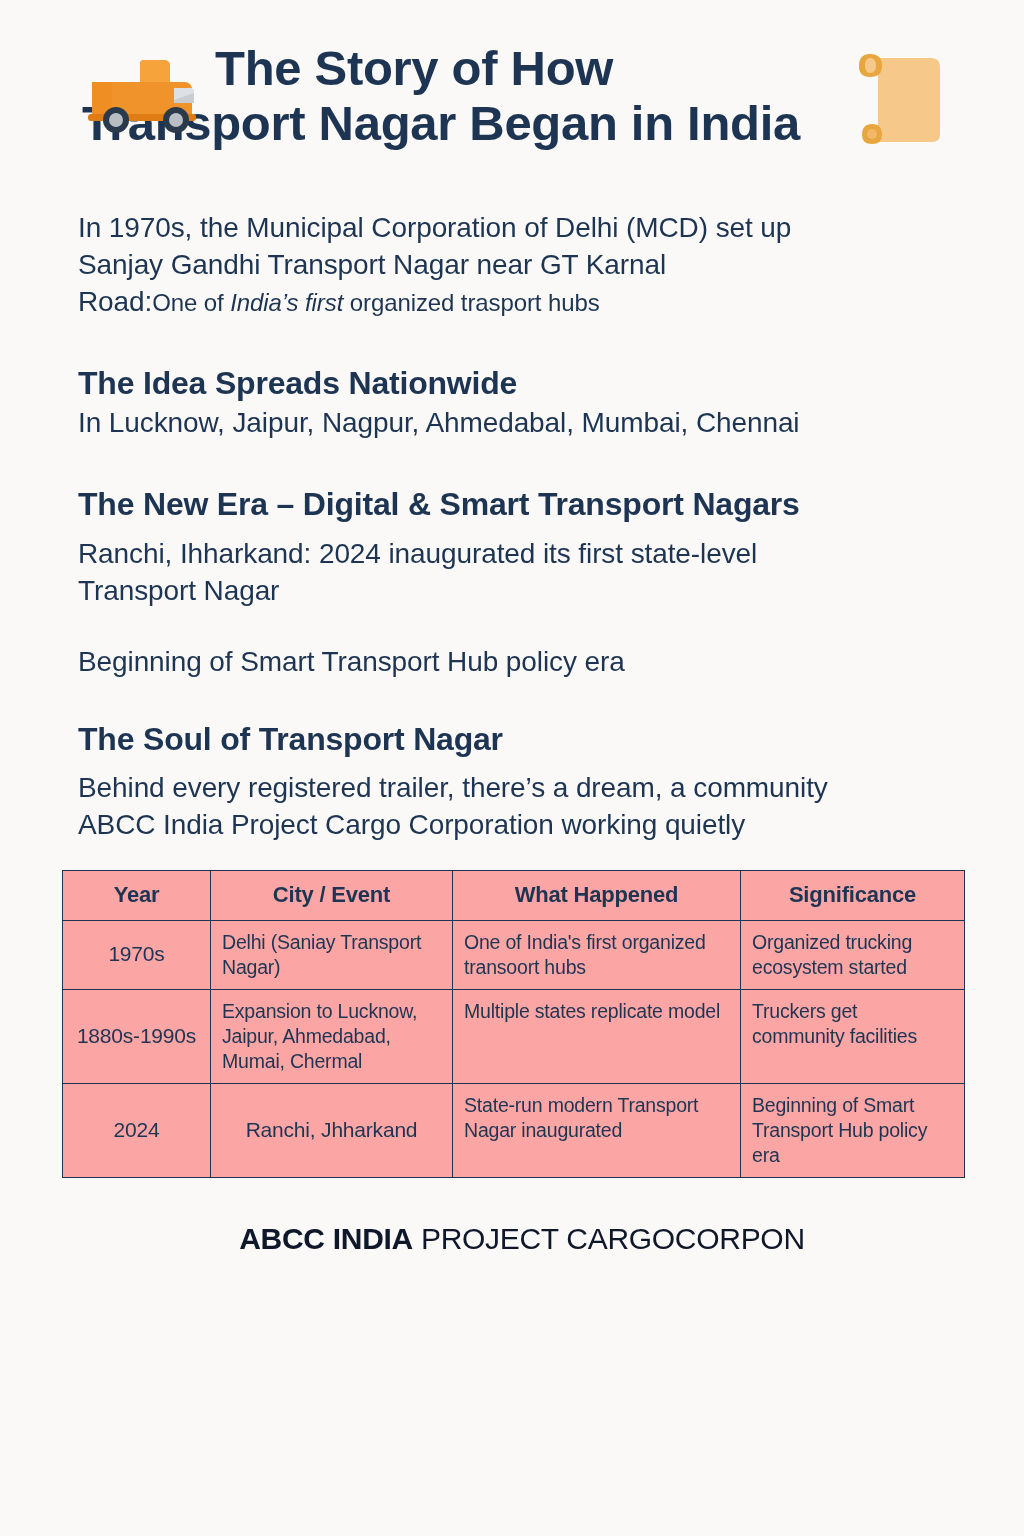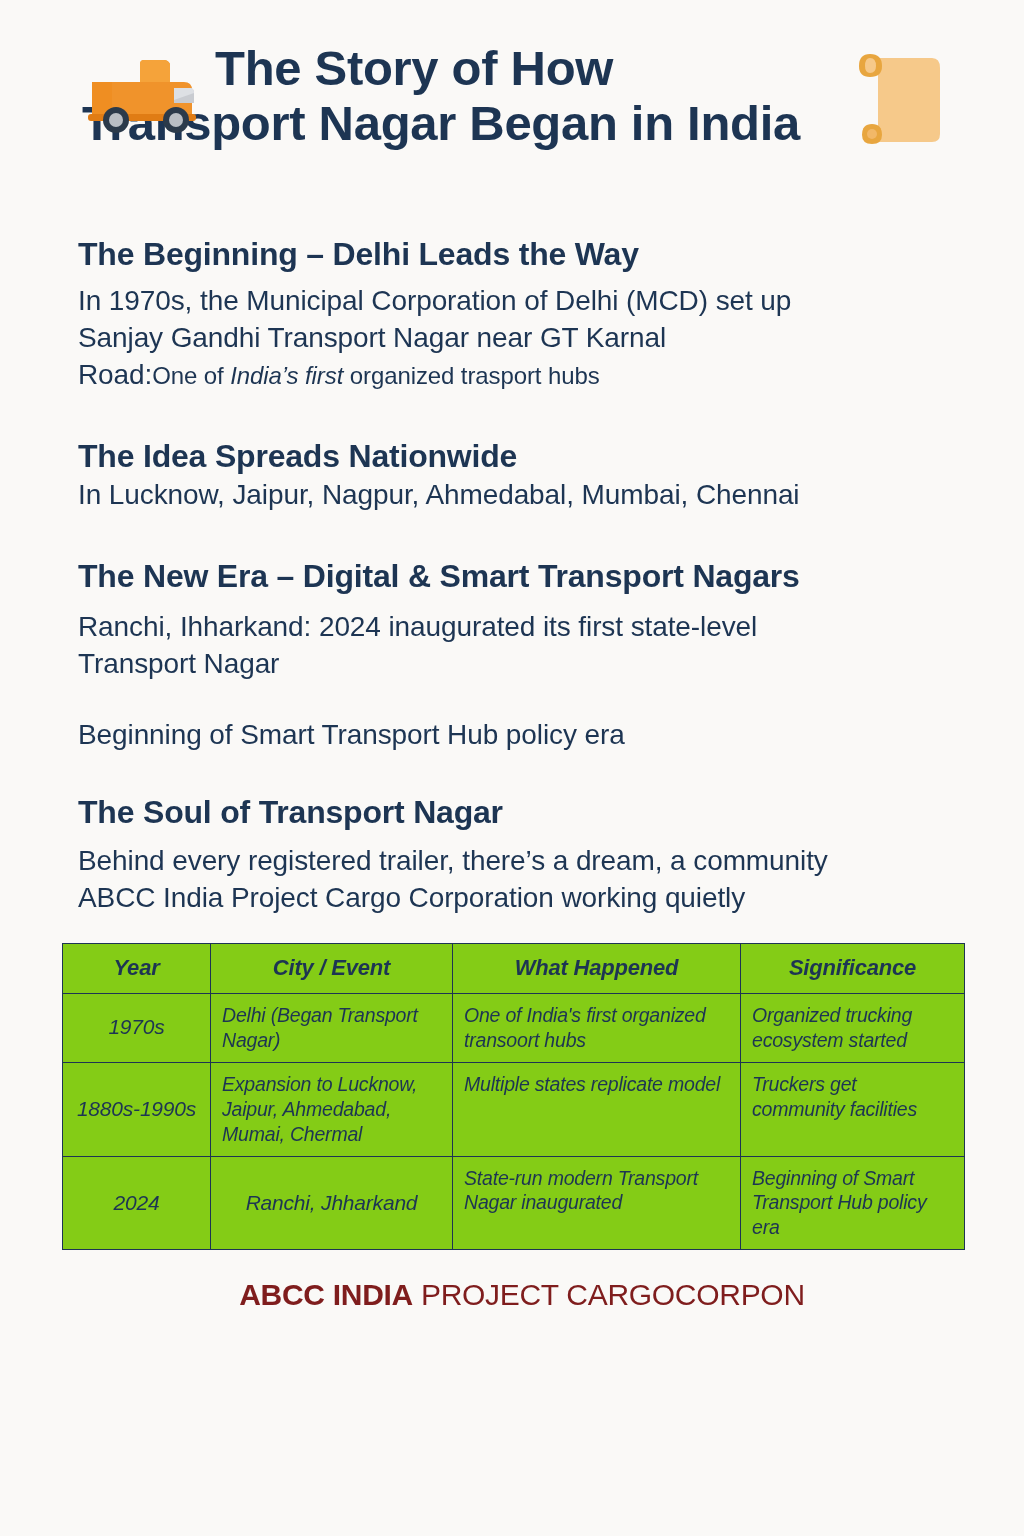--- a/index.html
+++ b/index.html
@@ -103,22 +103,21 @@
 
   
   .table-wrap {
     margin: 26px 0 0 -16px;
     padding-left: 0;
   }
   table.timeline {
     width: 902px;
     border-collapse: collapse;
     table-layout: fixed;
-    background: #84cc16;
-    font-style: italic;
+    background: #fca5a5;
   }
   table.timeline th,
   table.timeline td {
     border: 1.6px solid #1d3553;
     color: #1d3553;
     vertical-align: top;
     padding: 9px 11px;
   }
   table.timeline th {
     text-align: center;
@@ -139,25 +138,25 @@
     vertical-align: middle;
     font-size: 21px;
   }
   .col-year   { width: 148px; }
   .col-city   { width: 242px; }
   .col-what   { width: 288px; }
   .col-signif { width: 224px; }
 
   
   .footer {
-    margin-top: 28px;
+    margin-top: 44px;
     text-align: center;
     font-size: 30px;
     letter-spacing: -0.3px;
-    color: #7f1d1d;
+    color: #0f172a;
     white-space: nowrap;
   }
   .footer .brand { font-weight: 700; }
   .footer .rest  { font-weight: 400; }
 </style>
 </head>
 <body>
 
 <div class="header">
 
@@ -185,21 +184,20 @@
 
   <div class="title-block">
     <div class="title-line title-line-1">The Story of How</div>
     <div class="title-line title-line-2">Transport Nagar Began in India</div>
   </div>
 </div>
 
 <div class="content">
 
   <div class="section">
-    <div class="sec-head s1-head">The Beginning – Delhi Leads the Way</div>
     <div class="sec-body s1-l1">In 1970s, the Municipal Corporation of Delhi (MCD) set up</div>
     <div class="sec-body">Sanjay Gandhi Transport Nagar near GT Karnal</div>
     <div class="sec-body">
       <span>Road:</span><span class="small">One of </span><span class="small ital">India’s first</span><span class="small"> organized trasport hubs</span>
     </div>
   </div>
 
   <div class="section">
     <div class="sec-head s2-head">The Idea Spreads Nationwide</div>
     <div class="sec-body s2-l1">In Lucknow, Jaipur, Nagpur, Ahmedabal, Mumbai, Chennai</div>
@@ -230,21 +228,21 @@
         <tr>
           <th>Year</th>
           <th>City / Event</th>
           <th>What Happened</th>
           <th>Significance</th>
         </tr>
       </thead>
       <tbody>
         <tr>
           <td class="year">1970s</td>
-          <td>Delhi (Began Transport Nagar)</td>
+          <td>Delhi (Saniay Transport Nagar)</td>
           <td>One of India's first organized transoort hubs</td>
           <td>Organized trucking ecosystem started</td>
         </tr>
         <tr>
           <td class="year">1880s-1990s</td>
           <td>Expansion to Lucknow, Jaipur, Ahmedabad, Mumai, Chermal</td>
           <td>Multiple states replicate model</td>
           <td>Truckers get community facilities</td>
         </tr>
         <tr>

